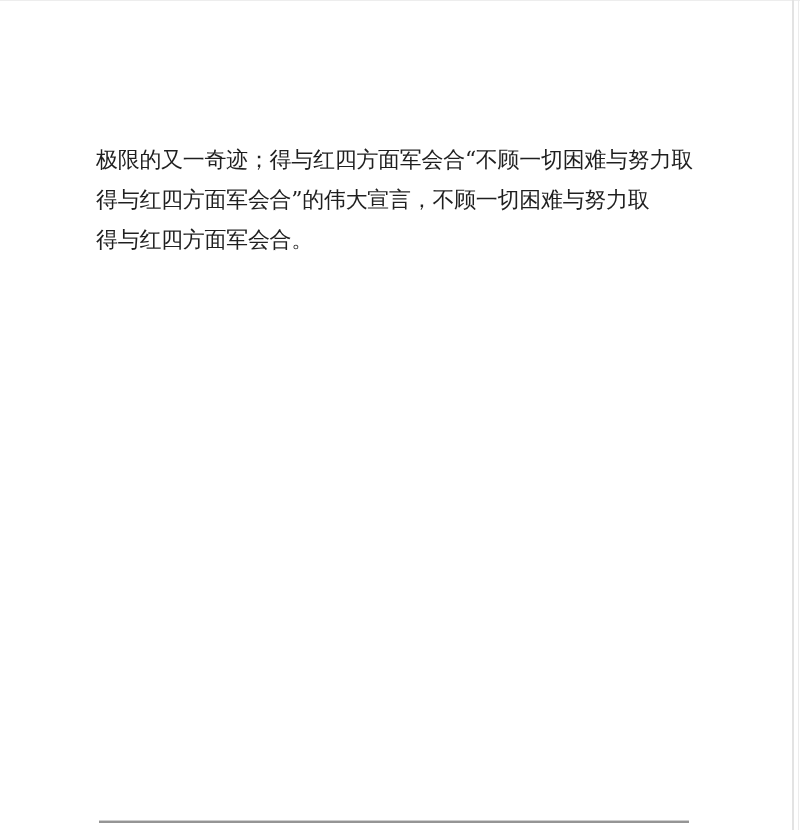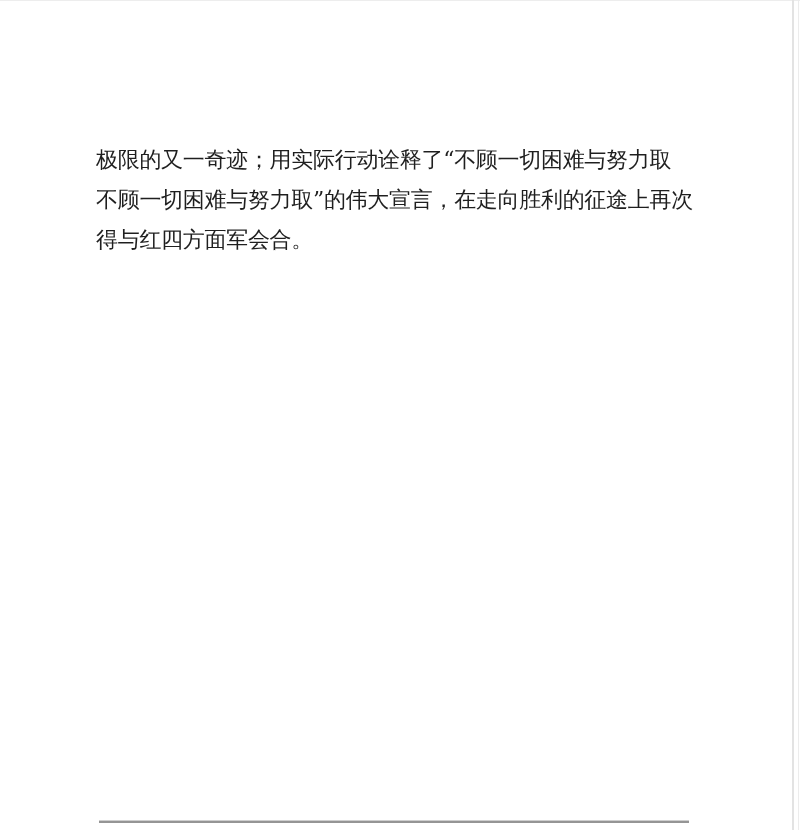--- a/index.html
+++ b/index.html
@@ -68,22 +68,22 @@
   }
 </style>
 </head>
 <body>
 
 <div class="screen">
 
   <div class="top-hairline"></div>
 
   <div class="paragraph">
-    <div class="line">极限的又一奇迹；用实际行动诠释了“不顾一切困难与努力取</div>
-    <div class="line">不顾一切困难与努力取”的伟大宣言，在走向胜利的征途上再次</div>
+    <div class="line">极限的又一奇迹；得与红四方面军会合“不顾一切困难与努力取</div>
+    <div class="line">得与红四方面军会合”的伟大宣言，不顾一切困难与努力取</div>
     <div class="line">得与红四方面军会合。</div>
   </div>
 
   <div class="footer-rule"></div>
 
   <div class="right-page-edge"></div>
   <div class="viewport-right-edge"></div>
 
 </div>
 

